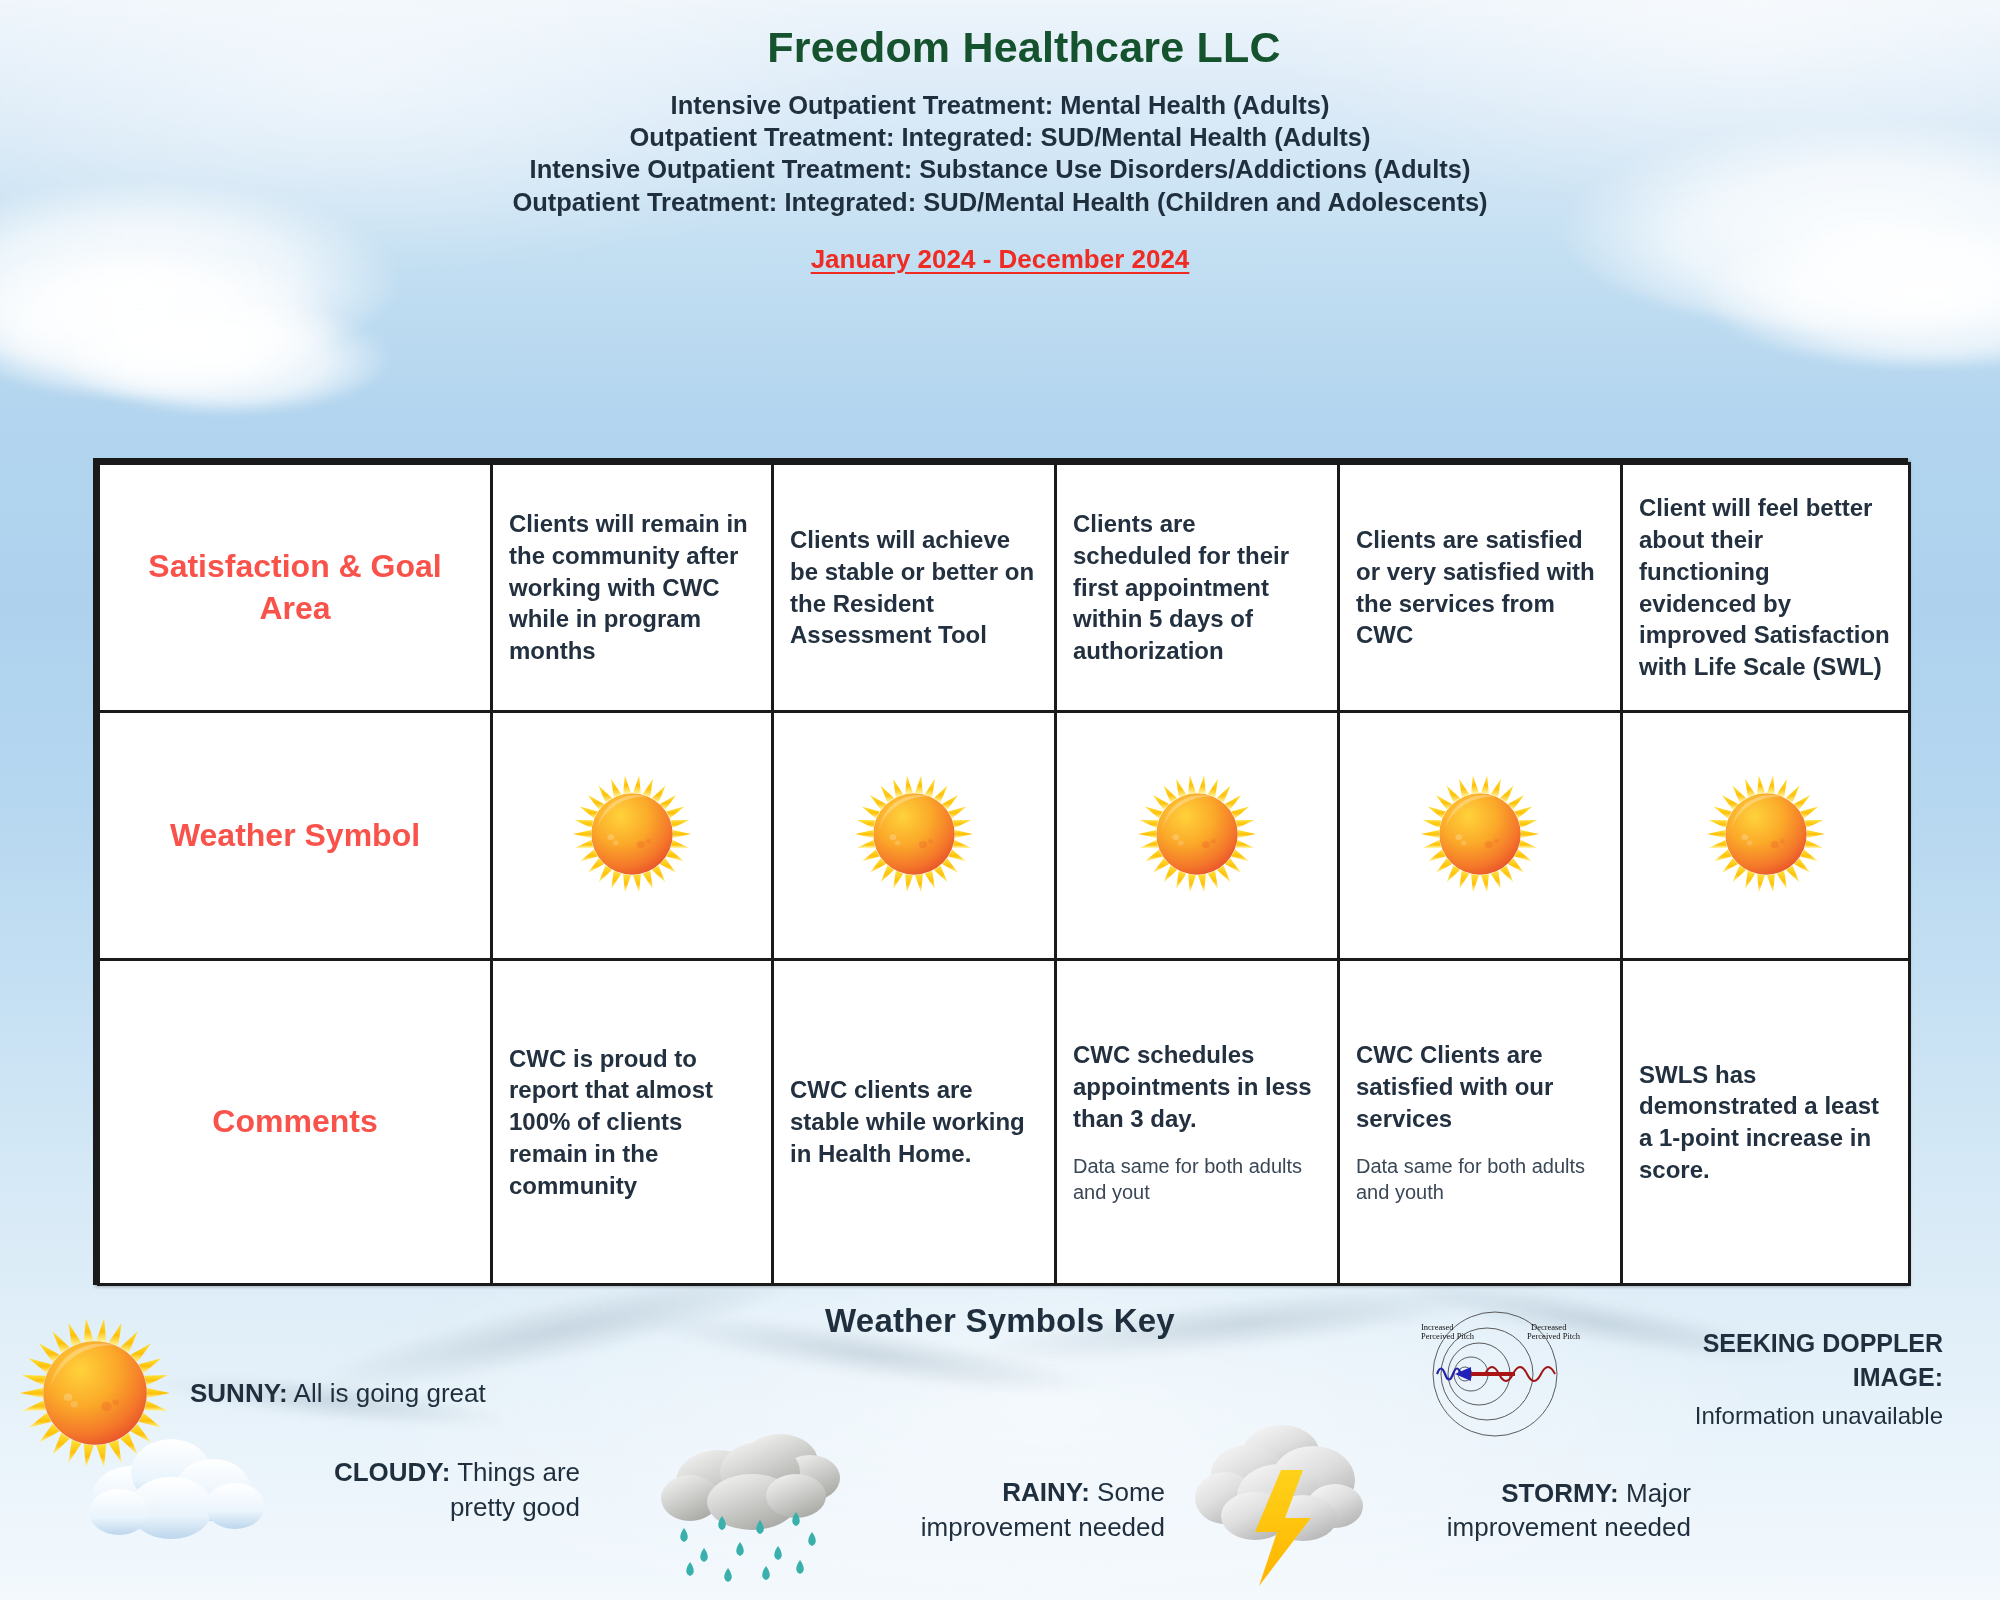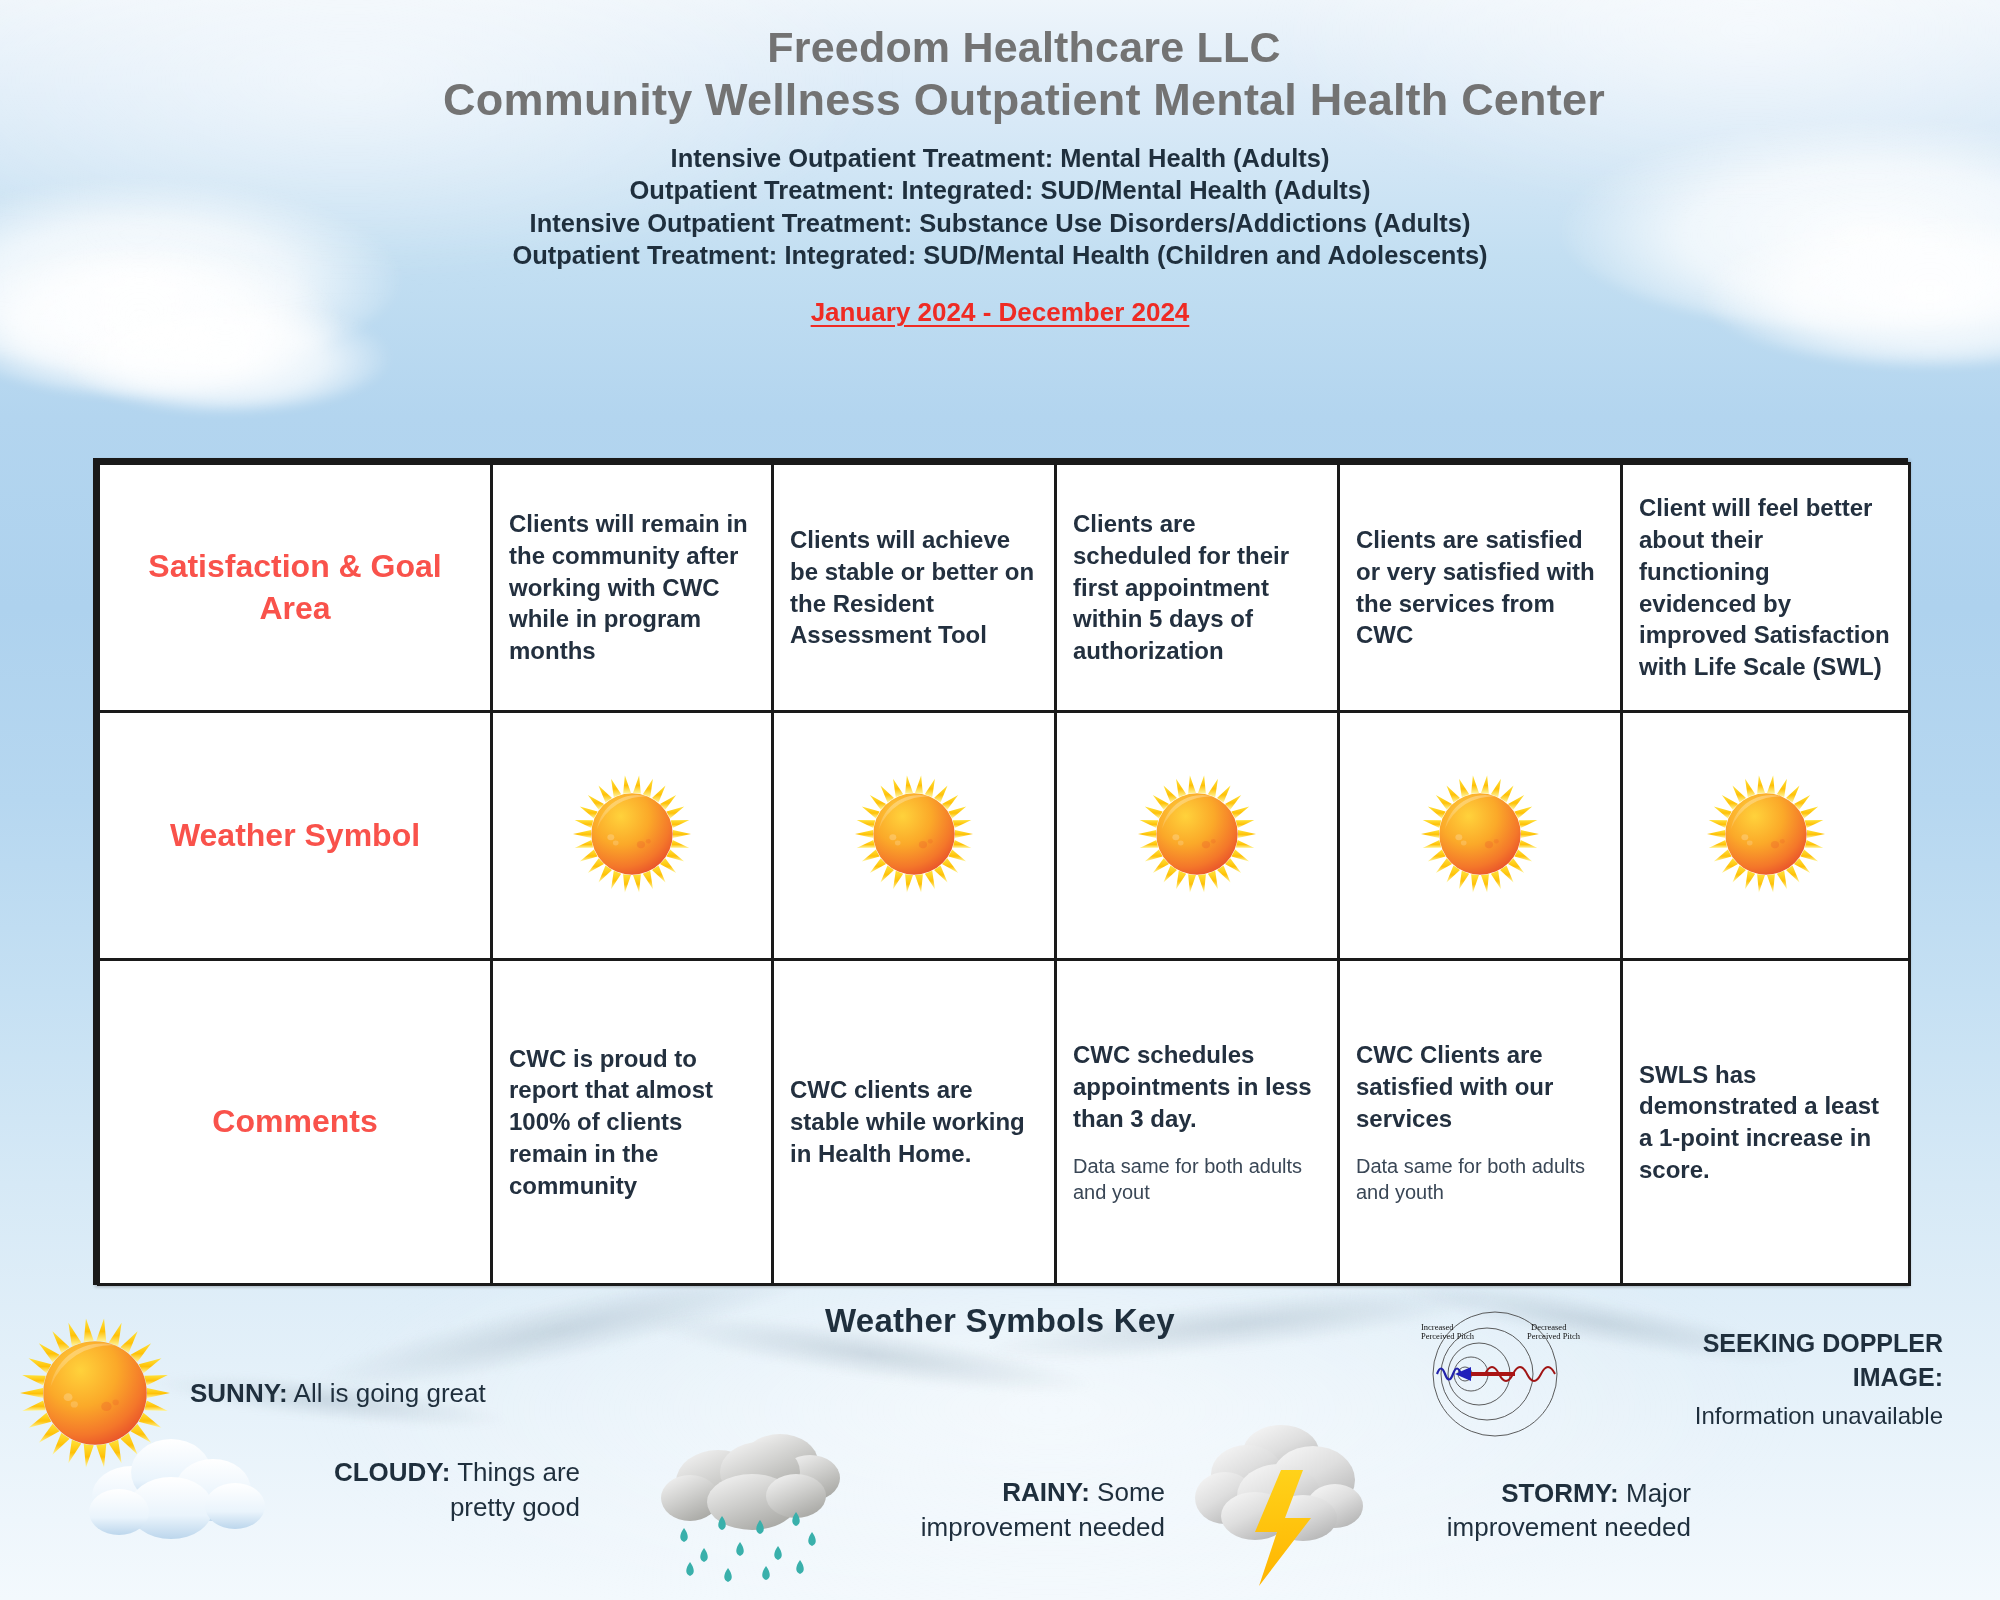--- a/index.html
+++ b/index.html
@@ -45,21 +45,21 @@
     background: radial-gradient(ellipse at 50% 50%, rgba(150,170,185,.38) 0%, rgba(150,170,185,0) 70%);
     border-radius:50%;
     filter: blur(3px);
   }
 
   
   .header { position:relative; text-align:center; padding-top: 22px; }
   .org-title {
     font-size: 43px;
     font-weight: bold;
-    color: #737373;
+    color: #14532d;
     line-height: 1.18;
     letter-spacing: .2px;
     margin-left: 48px;
   }
   .org-title .l2 { font-size: 45px; display:block; }
   .services {
     margin-top: 16px;
     font-size: 25.5px;
     font-weight: bold;
     color: #1f2f3d;
@@ -188,21 +188,20 @@
   <div class="wisp" style="left:300px;  top:1300px; width:520px; height:60px; transform:rotate(-12deg);"></div>
   <div class="wisp" style="left:640px;  top:1330px; width:460px; height:48px; transform:rotate(8deg);"></div>
   <div class="wisp" style="left:980px;  top:1298px; width:520px; height:52px; transform:rotate(-6deg);"></div>
   <div class="wisp" style="left:1390px; top:1300px; width:420px; height:44px; transform:rotate(10deg);"></div>
   <div class="wisp" style="left:150px;  top:1382px; width:360px; height:38px; transform:rotate(6deg);"></div>
 </div>
 
 <div class="header">
   <div class="org-title">
     <span>Freedom Healthcare LLC</span>
-    <span class="l2">Community Wellness Outpatient Mental Health Center</span>
   </div>
   <div class="services">
     <div>Intensive Outpatient Treatment: Mental Health (Adults)</div>
     <div>Outpatient Treatment: Integrated: SUD/Mental Health (Adults)</div>
     <div>Intensive Outpatient Treatment: Substance Use Disorders/Addictions (Adults)</div>
     <div>Outpatient Treatment: Integrated: SUD/Mental Health (Children and Adolescents)</div>
   </div>
   <div class="date-range">January 2024 - December 2024</div>
 </div>
 

